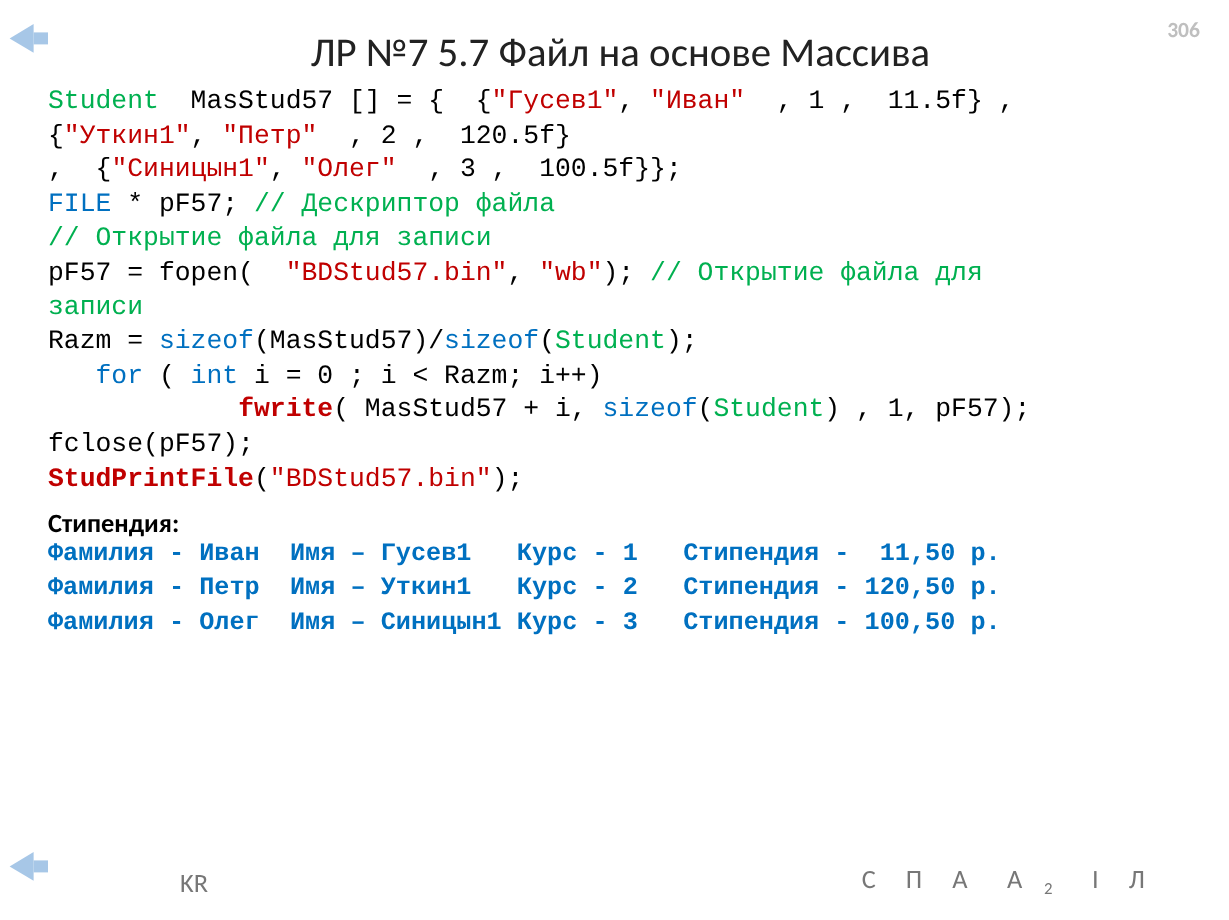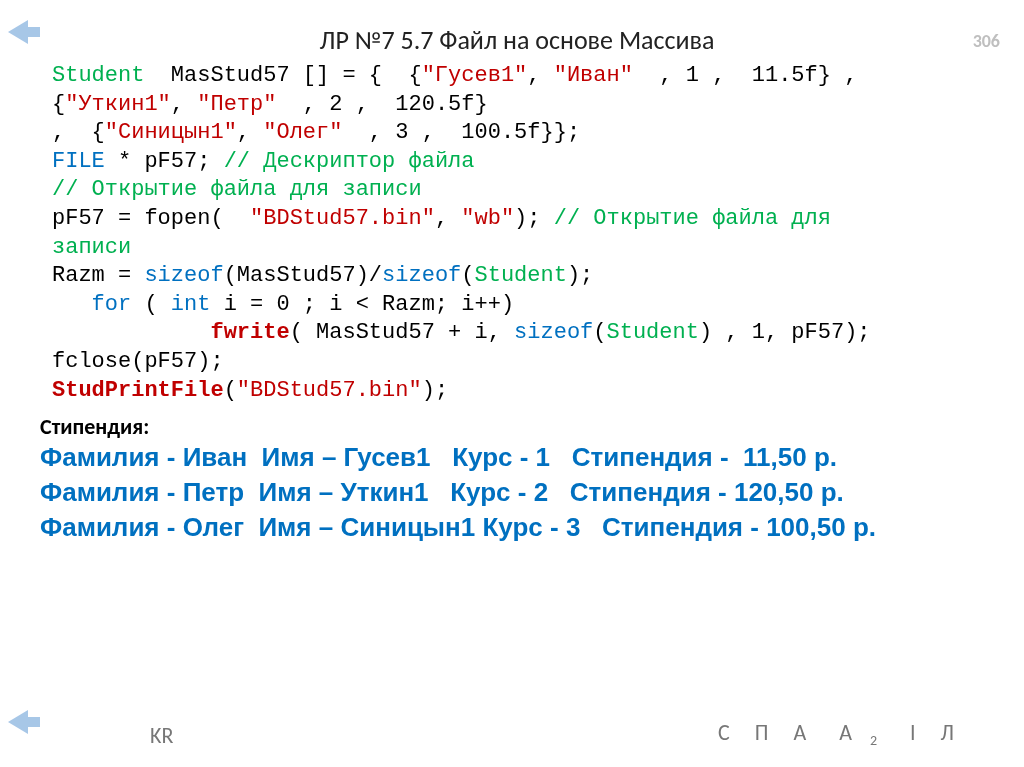--- a/index.html
+++ b/index.html
@@ -11,29 +11,29 @@
     font-family: Calibri, Arial, sans-serif;
     position: relative;
     overflow: hidden;
   }
   .slide {
     padding: 10px 30px 0 40px;
     position: relative;
   }
   .page-num {
     position: absolute;
-    top: 30px;
+    top: 14px;
     right: 24px;
     color: #bfbfbf;
     font-size: 18px;
     font-weight: bold;
   }
   .title {
     text-align: center;
-    font-size: 26px;
+    font-size: 34px;
     color: #222;
     margin: 14px 0 6px 0;
     font-weight: normal;
   }
   .arrow-left {
     position: absolute;
     width: 0;
     height: 0;
     border-top: 12px solid transparent;
     border-bottom: 12px solid transparent;
@@ -58,37 +58,36 @@
   }
   .section-label .under { text-decoration: underline; }
 
   .code {
     font-family: "Courier New", monospace;
     font-size: 22px;
     line-height: 1.3;
     white-space: pre;
     color: #000;
     margin-top: 2px;
-    margin-left: 12px;
   }
   .kw   { color: #0070c0; }
   .type { color: #00b050; }
   .str  { color: #c00000; }
   .cmt  { color: #00b050; }
   .fn   { color: #c00000; font-weight: bold; }
 
   .result-label {
     font-weight: bold;
     font-size: 22px;
     color: #000;
     margin-top: 8px;
   }
   .result {
-    font-family: Liberation Sans, sans-serif;
-    font-size: 26px;
+    font-family: Liberation Mono, monospace;
+    font-size: 21px;
     line-height: 1.35;
     white-space: pre;
     color: #0070c0;
     font-weight: bold;
   }
 
   .footer {
     position: absolute;
     bottom: 18px;
     left: 0;

